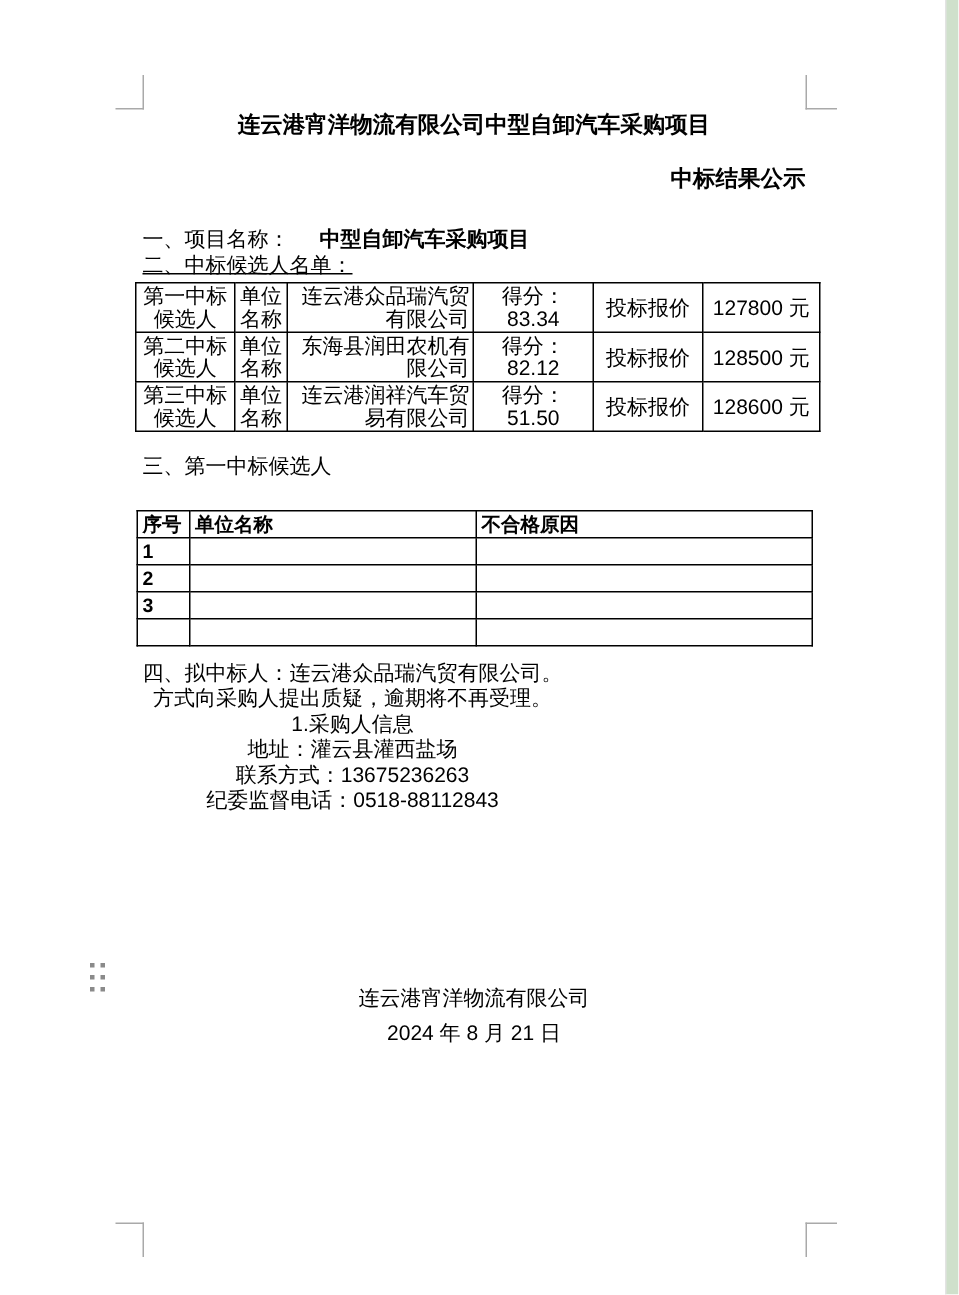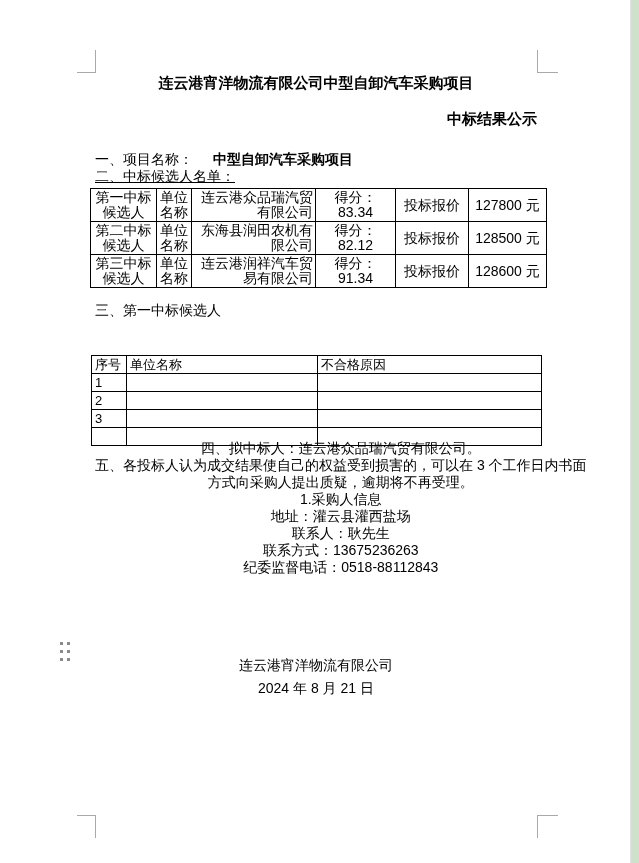--- a/index.html
+++ b/index.html
@@ -27,21 +27,21 @@
   .bold { font-weight:bold;margin-left:20px; }
 
   table { border-collapse:collapse; table-layout:fixed; position:absolute; }
   td { border:1px solid #000; overflow:hidden; }
 
   .t1 { left:90px; top:188px; width:456px; }
   .t1 td { font-size:14px; height:32px; padding:0 2px; line-height:15px; }
   .t1 .c-rank, .t1 .c-unit, .t1 .c-score, .t1 .c-bid, .t1 .c-price { text-align:center; }
   .t1 .c-company { text-align:right; word-break:break-all; }
 
-  .t2 { left:91px; top:355px; width:451px; }
+  .t2 { left:91px; top:340px; width:451px;font-weight:bold; }
   .t2 td { font-size:13px; height:17px; line-height:17px; padding:0 3px; text-align:left; }
 
   .contact-block { position:absolute; left:95px; top:440px; font-size:14px; }
   .contact-block .line { height:17px; line-height:17px; white-space:nowrap;text-align:center; }
 
   .dots-handle { position:absolute; left:60px; top:642px; display:grid;
                  grid-template-columns:3px 3px; grid-auto-rows:3px; column-gap:4px; row-gap:5px; }
   .dots-handle span { background:#8a8a8a; display:block; }
 
   .footer-company { position:absolute; left:95px; top:657px; width:442px; text-align:center; font-size:14px; }
@@ -87,21 +87,21 @@
         <td class="c-unit">单位名称</td>
         <td class="c-company">东海县润田农机有限公司</td>
         <td class="c-score">得分：82.12</td>
         <td class="c-bid">投标报价</td>
         <td class="c-price">128500 元</td>
       </tr>
       <tr>
         <td class="c-rank">第三中标候选人</td>
         <td class="c-unit">单位名称</td>
         <td class="c-company">连云港润祥汽车贸易有限公司</td>
-        <td class="c-score">得分：91.34</td>
+        <td class="c-score">得分：51.50</td>
         <td class="c-bid">投标报价</td>
         <td class="c-price">128600 元</td>
       </tr>
     </tbody>
   </table>
 
   <div class="para" id="sec3">三、第一中标候选人</div>
 
   <table class="t2">
     <colgroup>
@@ -133,25 +133,23 @@
       <tr>
         <td></td>
         <td></td>
         <td></td>
       </tr>
     </tbody>
   </table>
 
   <div class="contact-block">
     <div class="line">四、拟中标人：连云港众品瑞汽贸有限公司。</div>
-    <div class="line">五、各投标人认为成交结果使自己的权益受到损害的，可以在 3 个工作日内书面</div>
     <div class="line">方式向采购人提出质疑，逾期将不再受理。</div>
     <div class="line">1.采购人信息</div>
     <div class="line">地址：灌云县灌西盐场</div>
-    <div class="line">联系人：耿先生</div>
     <div class="line">联系方式：13675236263</div>
     <div class="line">纪委监督电话：0518-88112843</div>
   </div>
 
   <div class="dots-handle">
     <span></span>
       <span></span>
       <span></span>
       <span></span>
       <span></span>

